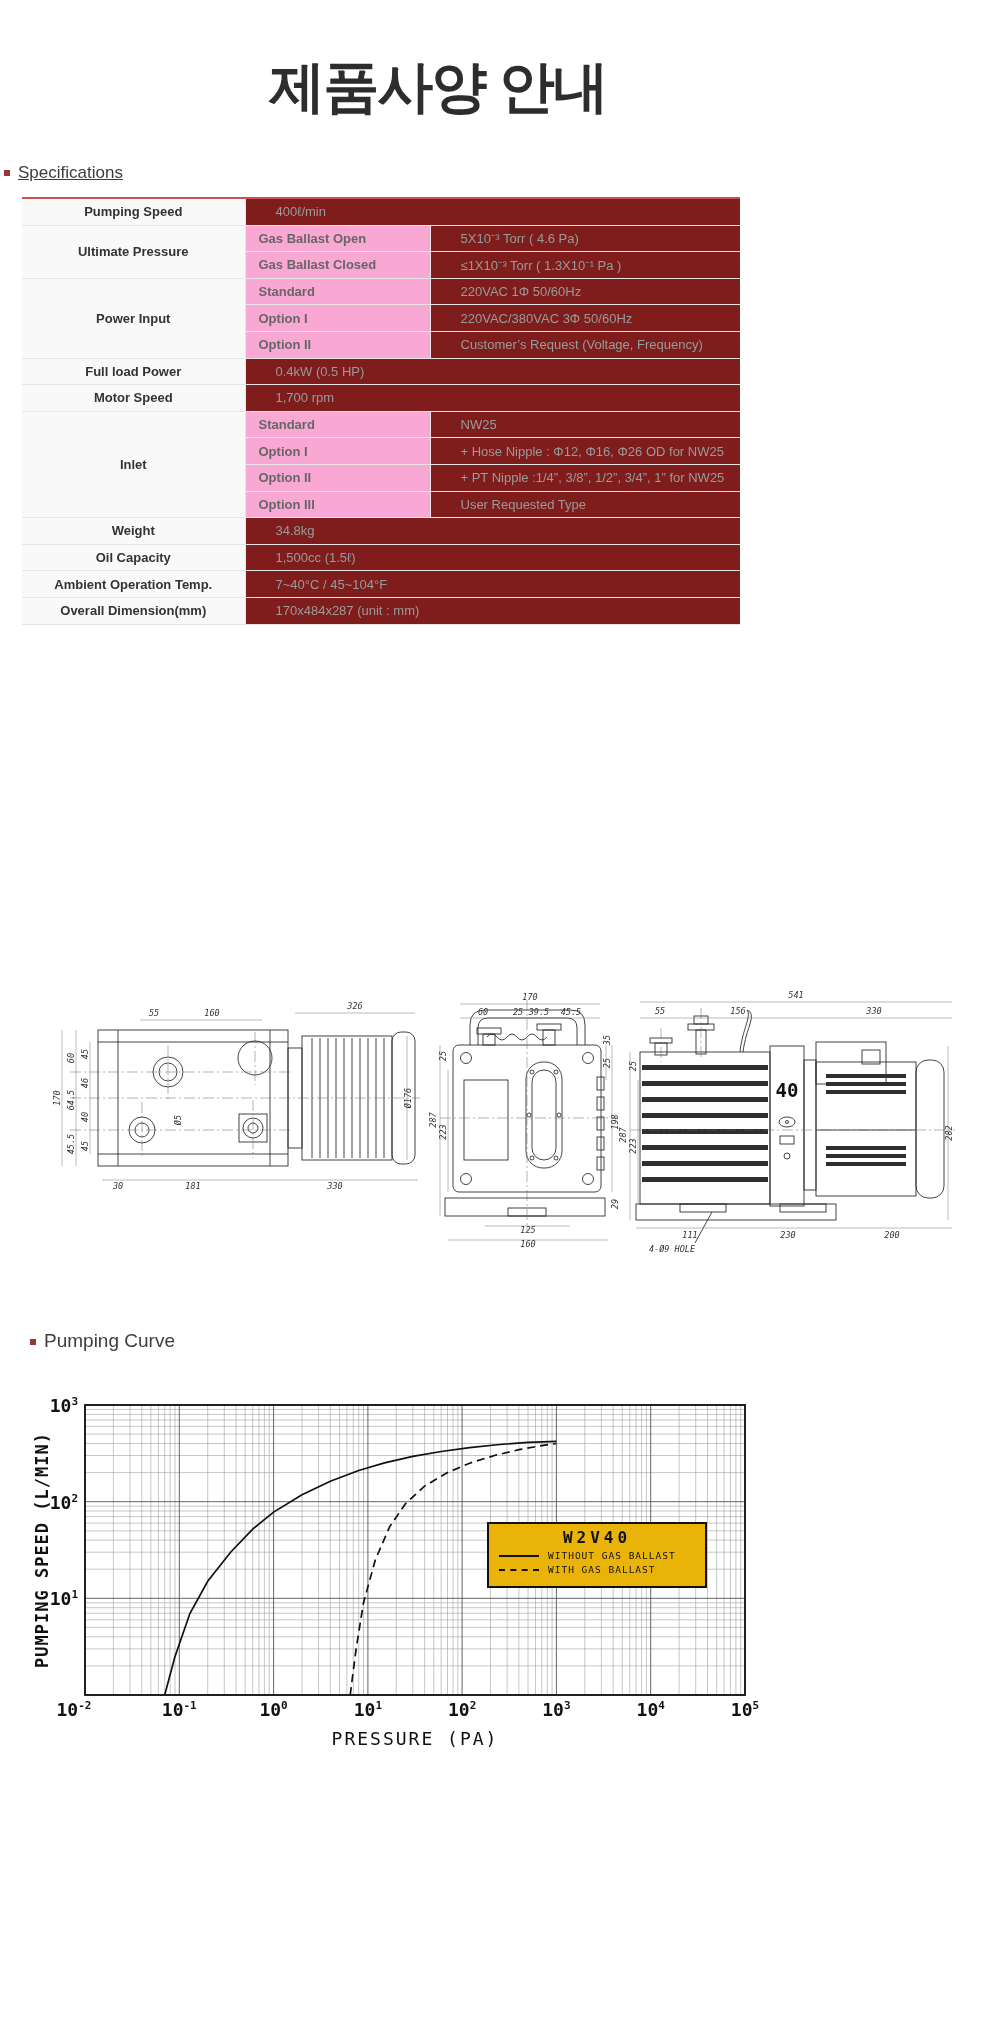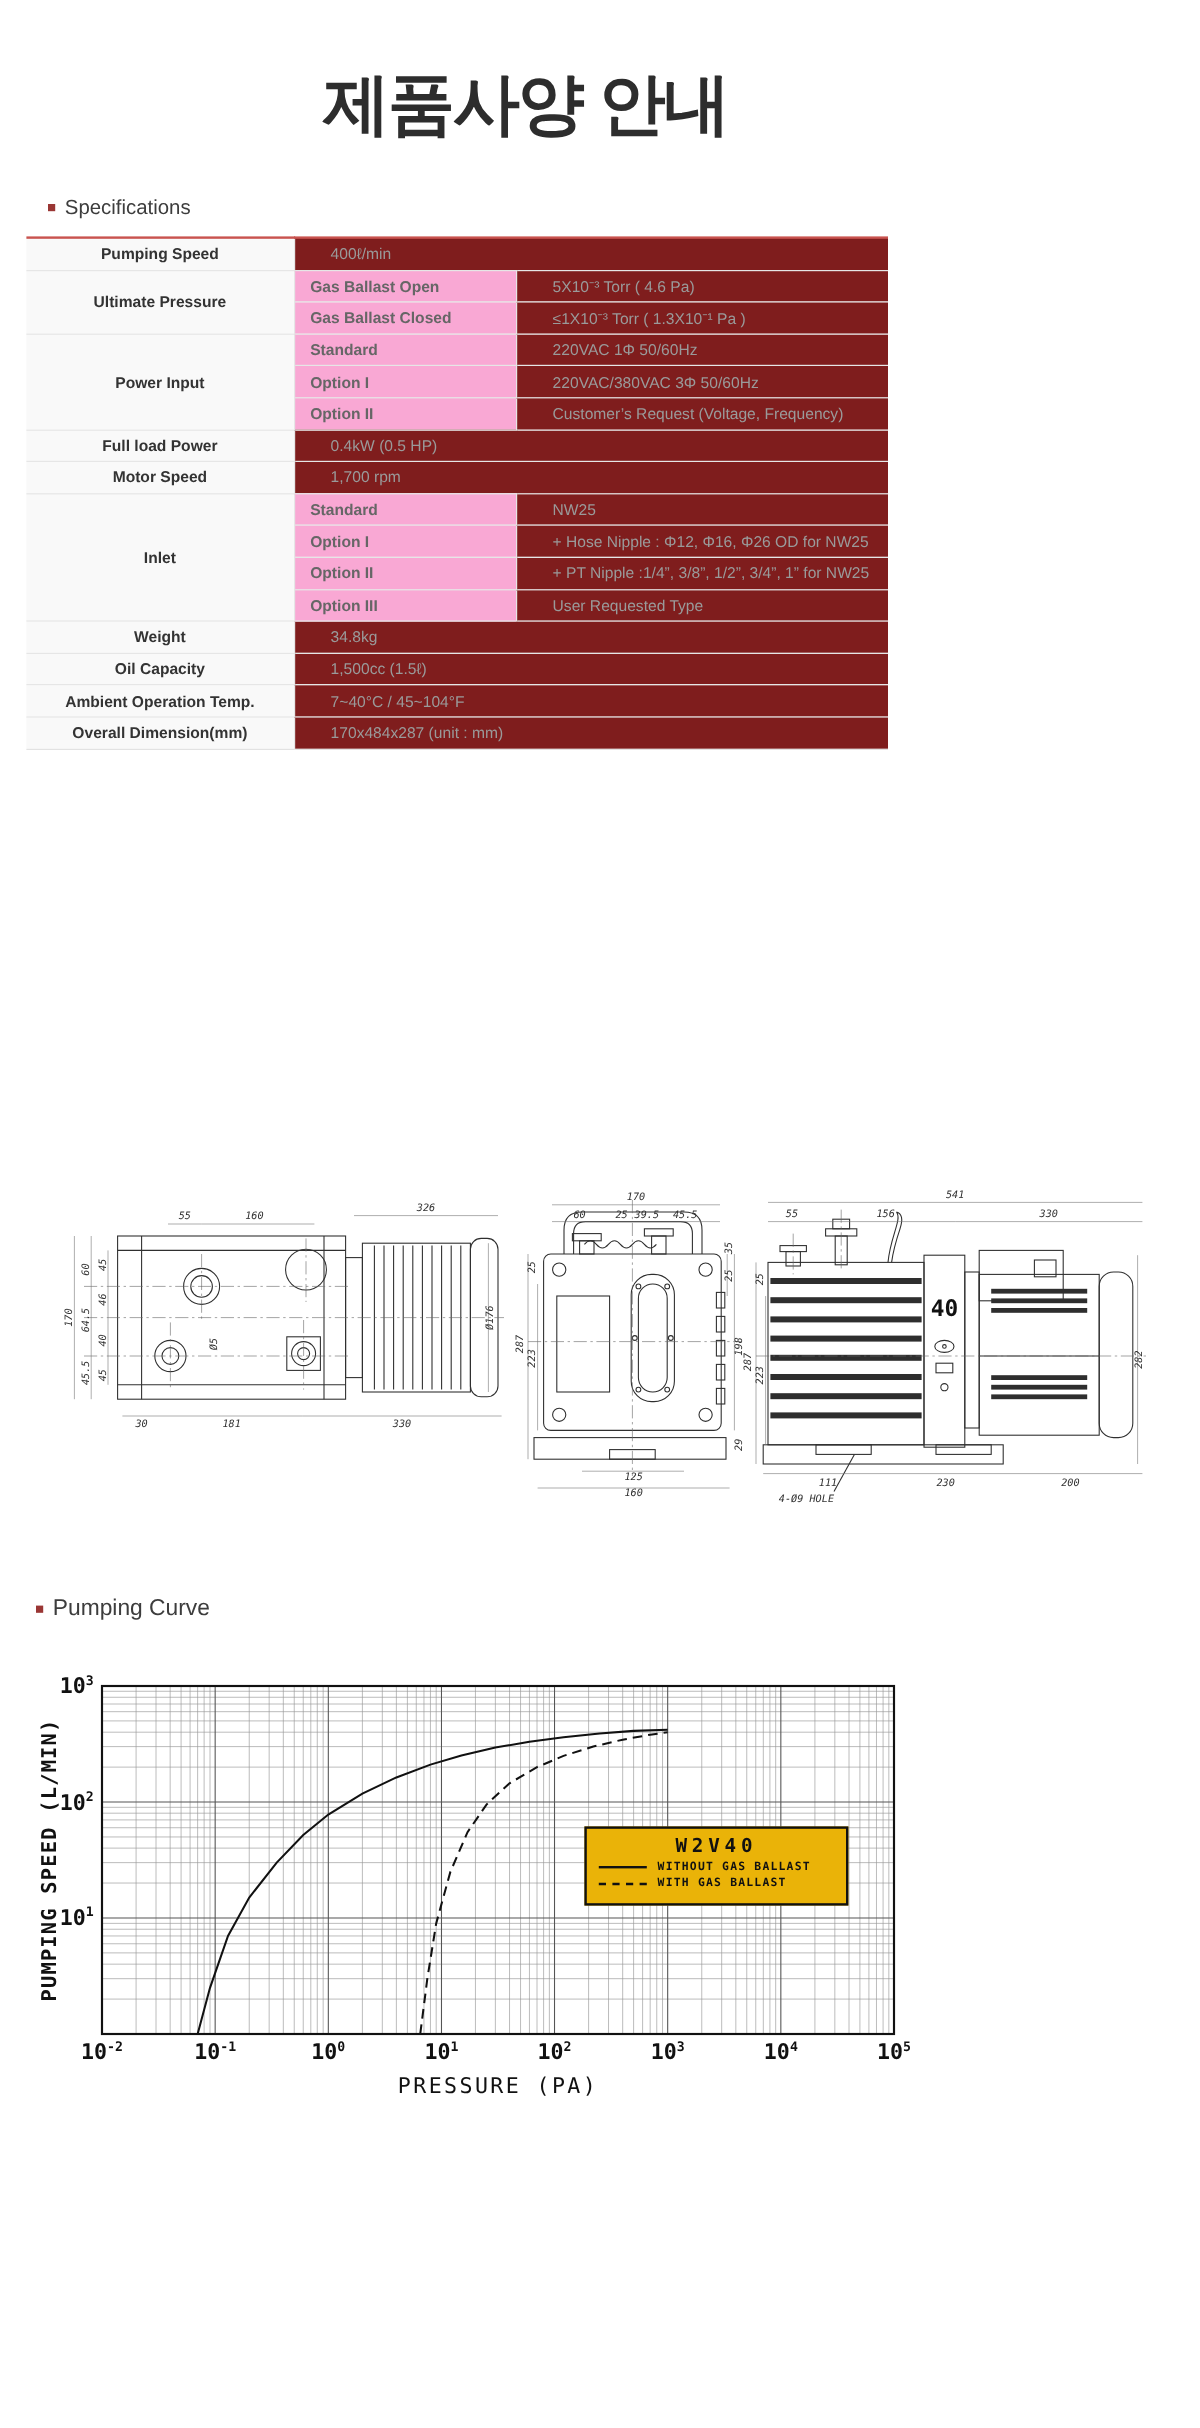--- a/index.html
+++ b/index.html
@@ -8,21 +8,21 @@
     font-family:"Liberation Sans",sans-serif;overflow:hidden;
   }
   
   .page-title{
     position:absolute;top:50px;left:0;width:876px;text-align:center;
     font-size:56px;font-weight:800;color:#2d2d2d;letter-spacing:-2px;
   }
   
   .sec-head{position:absolute;font-size:17px;color:#3d3d3d;}
   .sec-head .bullet{display:inline-block;width:6px;height:6px;background:#9a3634;margin-right:8px;vertical-align:2px;}
-  #spec-head{top:163px;left:40px;}
+  #spec-head{top:163px;left:4px;text-decoration:underline;}
   #curve-head{top:1330px;left:30px;font-size:19px;}
   
   #spec{
     position:absolute;top:197px;left:22px;width:718px;
     border-collapse:collapse;table-layout:fixed;
     border-top:2px solid #c9534f;border-bottom:1px solid #e2e2e2;
   }
   #spec td{border-top:1px solid #e6e6e6;height:25.6px;font-size:13px;padding:0;vertical-align:middle;}
   #spec td.lab{background:#f9f9f9;text-align:center;font-weight:bold;color:#333;border-right:1px solid #e6e6e6;}
   #spec td.sub{padding-left:13px;color:#666;border-right:1px solid #e6e6e6;background:#f9a8d4;font-weight:bold;}
@@ -56,21 +56,21 @@
     font-family:"DejaVu Sans Mono",monospace;font-weight:bold;font-size:17px;letter-spacing:1px;color:#111;white-space:nowrap;
   }
   .legend{
     position:absolute;left:487px;top:130px;width:220px;height:66px;
     border:2px solid #111;background:#eab308;box-sizing:border-box;padding-top:4px;
   }
   .legend-title{text-align:center;font-family:"DejaVu Sans Mono",monospace;font-weight:bold;font-size:16px;letter-spacing:4px;color:#111;}
   .legend-row{display:flex;align-items:center;padding-left:10px;margin-top:3px;}
   .legend-line{width:40px;height:0;border-top:2px solid #111;margin-right:9px;}
   .legend-line.dashed{border-top-style:dashed;}
-  .legend-label{font-family:"DejaVu Sans Mono",monospace;font-weight:bold;font-size:9.5px;letter-spacing:1px;color:#111;white-space:nowrap;}
+  .legend-label{font-family:"DejaVu Sans Mono",monospace;font-weight:normal;font-size:9.5px;letter-spacing:1px;color:#111;white-space:nowrap;}
 </style>
 </head>
 <body>
 
 <div class="page-title">제품사양 안내</div>
 
 <div class="sec-head" id="spec-head">
   <span class="bullet"></span><span>Specifications</span>
 </div>
 
@@ -333,21 +333,21 @@
     <div class="legend-title">W2V40</div>
     <div class="legend-row">
       <span class="legend-line"></span>
       <span class="legend-label">WITHOUT GAS BALLAST</span>
     </div>
     <div class="legend-row">
       <span class="legend-line dashed"></span>
       <span class="legend-label">WITH  GAS  BALLAST</span>
     </div>
   </div>
-<div class="xtick" style="left: 85px;">10<sup>-2</sup></div>
+<div class="xtick" style="left: 74px;">10<sup>-2</sup></div>
     <div class="xtick" style="left: 179.286px;">10<sup>-1</sup></div>
     <div class="xtick" style="left: 273.571px;">10<sup>0</sup></div>
     <div class="xtick" style="left: 367.857px;">10<sup>1</sup></div>
     <div class="xtick" style="left: 462.143px;">10<sup>2</sup></div>
     <div class="xtick" style="left: 556.429px;">10<sup>3</sup></div>
     <div class="xtick" style="left: 650.714px;">10<sup>4</sup></div>
     <div class="xtick" style="left: 745px;">10<sup>5</sup></div>
     <div class="ytick" style="top: 13px;">10<sup>3</sup></div>
     <div class="ytick" style="top: 109.667px;">10<sup>2</sup></div>
     <div class="ytick" style="top: 206.333px;">10<sup>1</sup></div>

